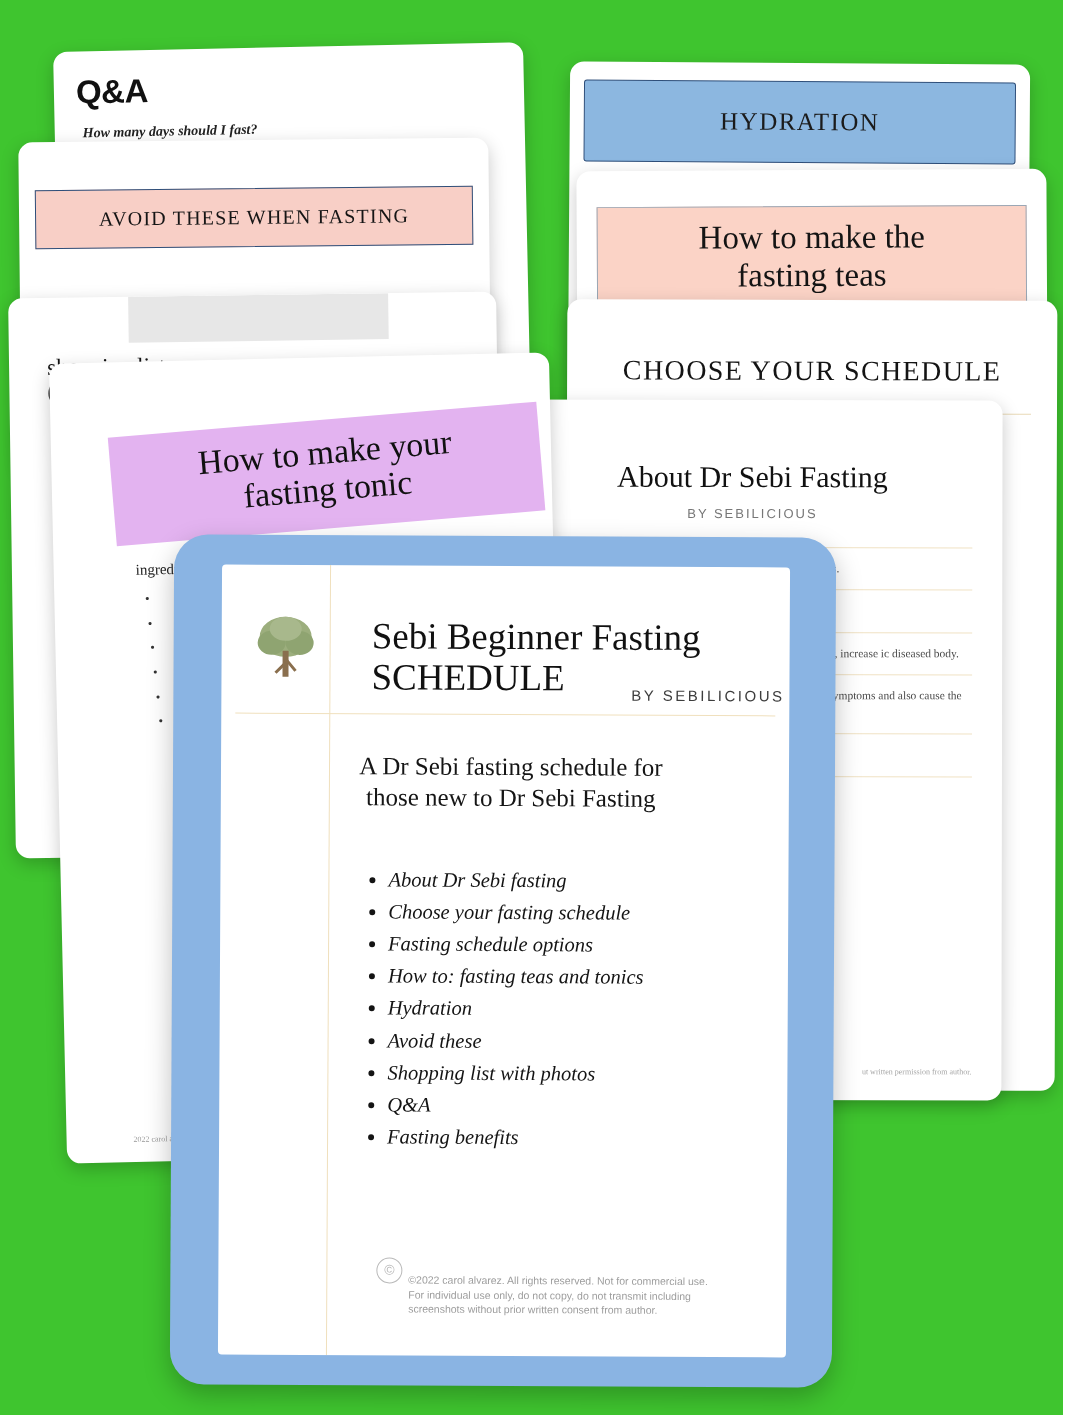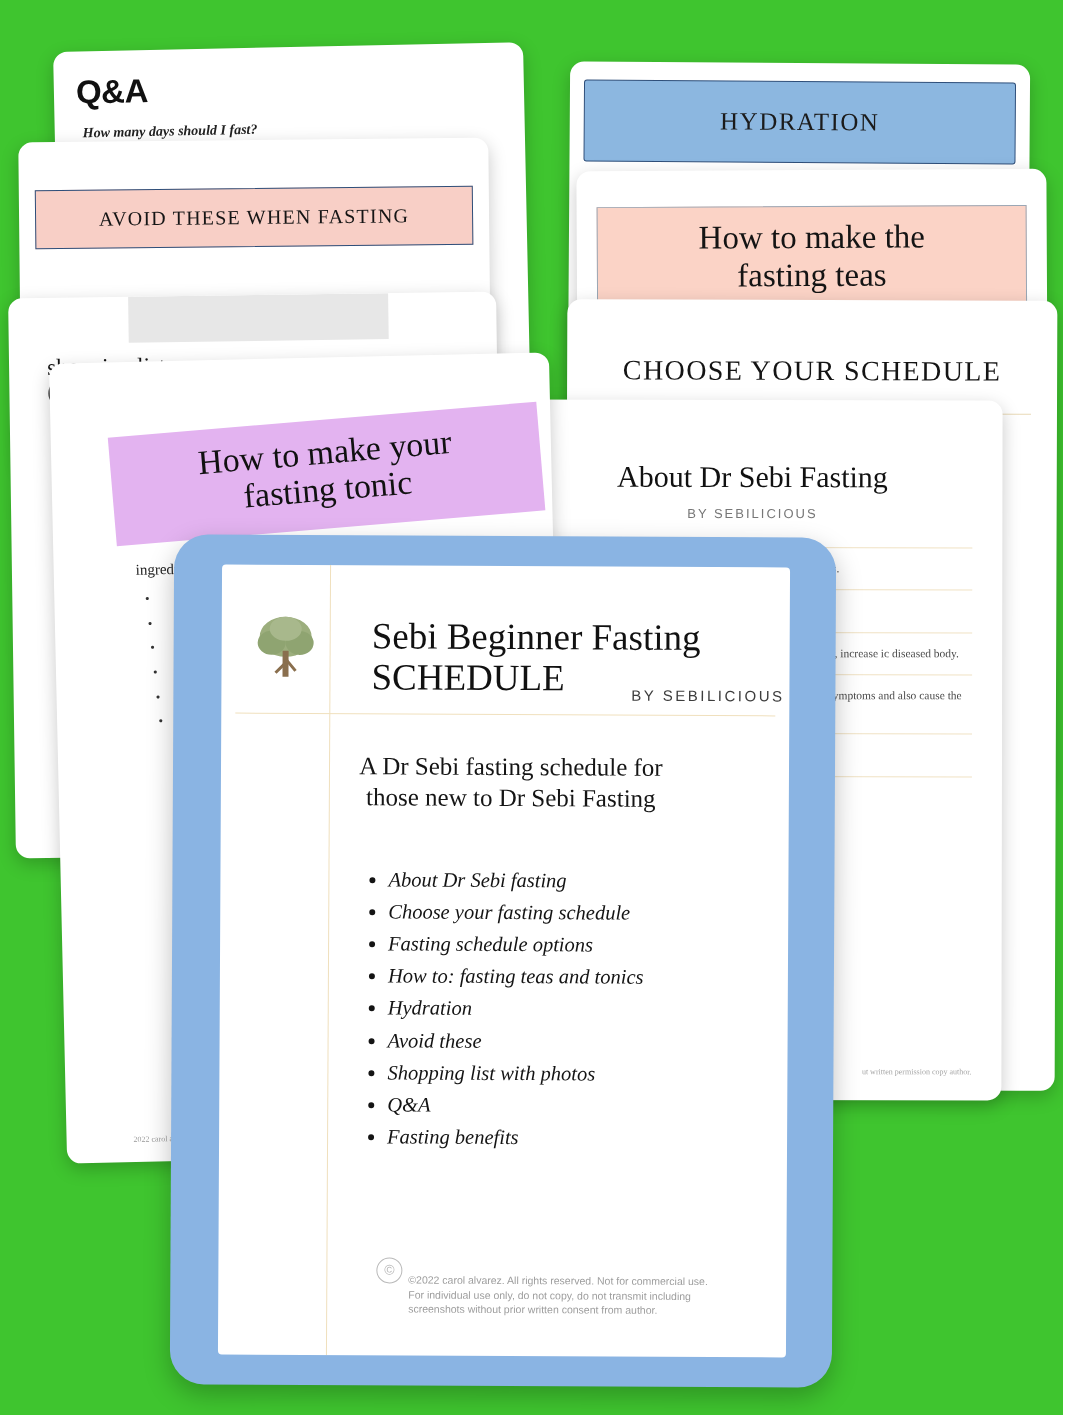--- a/index.html
+++ b/index.html
@@ -400,21 +400,21 @@
       <p>ase reversal, allowing</p>
       <div class="about-sep"></div>
       <p>eathe, infuse, inject) into our bodies nmation, decrease our energy, increase ic diseased body.</p>
       <div class="about-sep"></div>
       <p>differently in every person because of tal and lifestyle factors. k symptoms and  also cause the acidic</p>
       <div class="about-sep"></div>
       <p>minerals are ineffective n even cause cancer.</p>
       <div class="about-sep"></div>
       <p>nd up with a life ding cancer understand</p>
     </div>
-    <div class="about-foot">ut written permission copy author.</div>
+    <div class="about-foot">ut written permission from author.</div>
   </div>
 
   <div class="sheet sheet-tonic">
     <div class="band-purple">
       <div class="l1">How to make your</div>
       <div class="l1">fasting tonic</div>
     </div>
     <div class="ingr">ingredients</div>
     <div class="bullets-faint">
       <div>•</div>

